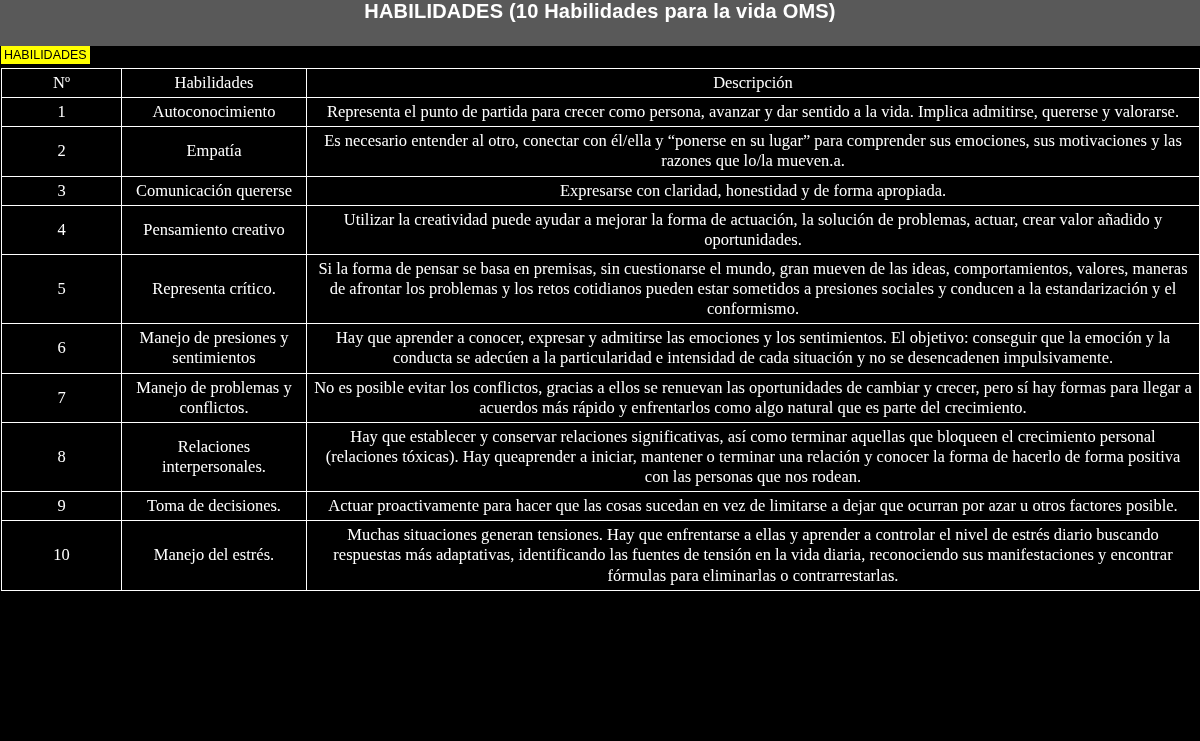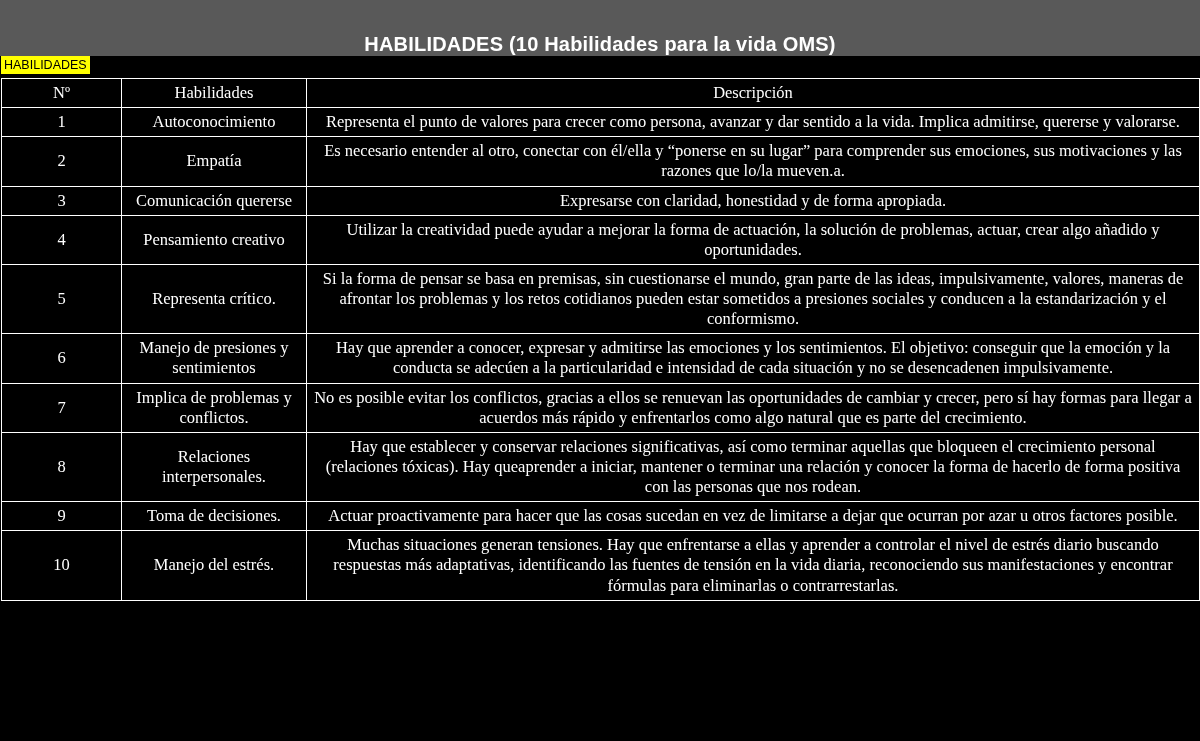--- a/index.html
+++ b/index.html
@@ -14,24 +14,24 @@
     color: #ffffff;
     overflow: hidden;
   }
   .page {
     width: 1200px;
     height: 741px;
     position: relative;
     background: #000000;
   }
   .banner {
-    height: 56px;
+    height: 46px;
     background: #595959;
     display: flex;
-    align-items: flex-end;
+    align-items: flex-start;
     justify-content: center;
   }
   .banner-title {
     font-family: "Liberation Sans", sans-serif;
     font-weight: bold;
     font-size: 20px;
     color: #ffffff;
     letter-spacing: 0.2px;
   }
   .tag-row {
@@ -102,50 +102,50 @@
       <tr>
         <th>Nº</th>
         <th>Habilidades</th>
         <th class="desc">Descripción</th>
       </tr>
     </thead>
     <tbody>
       <tr>
         <td>1</td>
         <td>Autoconocimiento</td>
-        <td class="desc">Representa el punto de valores para crecer como persona, avanzar y dar sentido a la vida. Implica admitirse, quererse y valorarse.</td>
+        <td class="desc">Representa el punto de partida para crecer como persona, avanzar y dar sentido a la vida. Implica admitirse, quererse y valorarse.</td>
       </tr>
       <tr>
         <td>2</td>
         <td>Empatía</td>
         <td class="desc">Es necesario entender al otro, conectar con él/ella y “ponerse en su lugar” para comprender sus emociones, sus motivaciones y las razones que lo/la mueven.a.</td>
       </tr>
       <tr>
         <td>3</td>
         <td>Comunicación quererse</td>
         <td class="desc">Expresarse con claridad, honestidad y de forma apropiada.</td>
       </tr>
       <tr>
         <td>4</td>
         <td>Pensamiento creativo</td>
-        <td class="desc">Utilizar la creatividad puede ayudar a mejorar la forma de actuación, la solución de problemas, actuar, crear algo añadido y oportunidades.</td>
+        <td class="desc">Utilizar la creatividad puede ayudar a mejorar la forma de actuación, la solución de problemas, actuar, crear valor añadido y oportunidades.</td>
       </tr>
       <tr>
         <td>5</td>
         <td>Representa crítico.</td>
-        <td class="desc">Si la forma de pensar se basa en premisas, sin cuestionarse el mundo, gran parte de las ideas, impulsivamente, valores, maneras de afrontar los problemas y los retos cotidianos pueden estar sometidos a presiones sociales y conducen a la estandarización y el conformismo.</td>
+        <td class="desc">Si la forma de pensar se basa en premisas, sin cuestionarse el mundo, gran mueven de las ideas, comportamientos, valores, maneras de afrontar los problemas y los retos cotidianos pueden estar sometidos a presiones sociales y conducen a la estandarización y el conformismo.</td>
       </tr>
       <tr>
         <td>6</td>
         <td>Manejo de presiones y sentimientos</td>
         <td class="desc">Hay que aprender a conocer, expresar y admitirse las emociones y los sentimientos. El objetivo: conseguir que la emoción y la conducta se adecúen a la particularidad e intensidad de cada situación y no se desencadenen impulsivamente.</td>
       </tr>
       <tr>
         <td>7</td>
-        <td>Implica de problemas y conflictos.</td>
+        <td>Manejo de problemas y conflictos.</td>
         <td class="desc">No es posible evitar los conflictos, gracias a ellos se renuevan las oportunidades de cambiar y crecer, pero sí hay formas para llegar a acuerdos más rápido y enfrentarlos como algo natural que es parte del crecimiento.</td>
       </tr>
       <tr>
         <td>8</td>
         <td>Relaciones interpersonales.</td>
         <td class="desc">Hay que establecer y conservar relaciones significativas, así como terminar aquellas que bloqueen el crecimiento personal (relaciones tóxicas). Hay queaprender a iniciar, mantener o terminar una relación y conocer la forma de hacerlo de forma positiva con las personas que nos rodean.</td>
       </tr>
       <tr>
         <td>9</td>
         <td>Toma de decisiones.</td>

